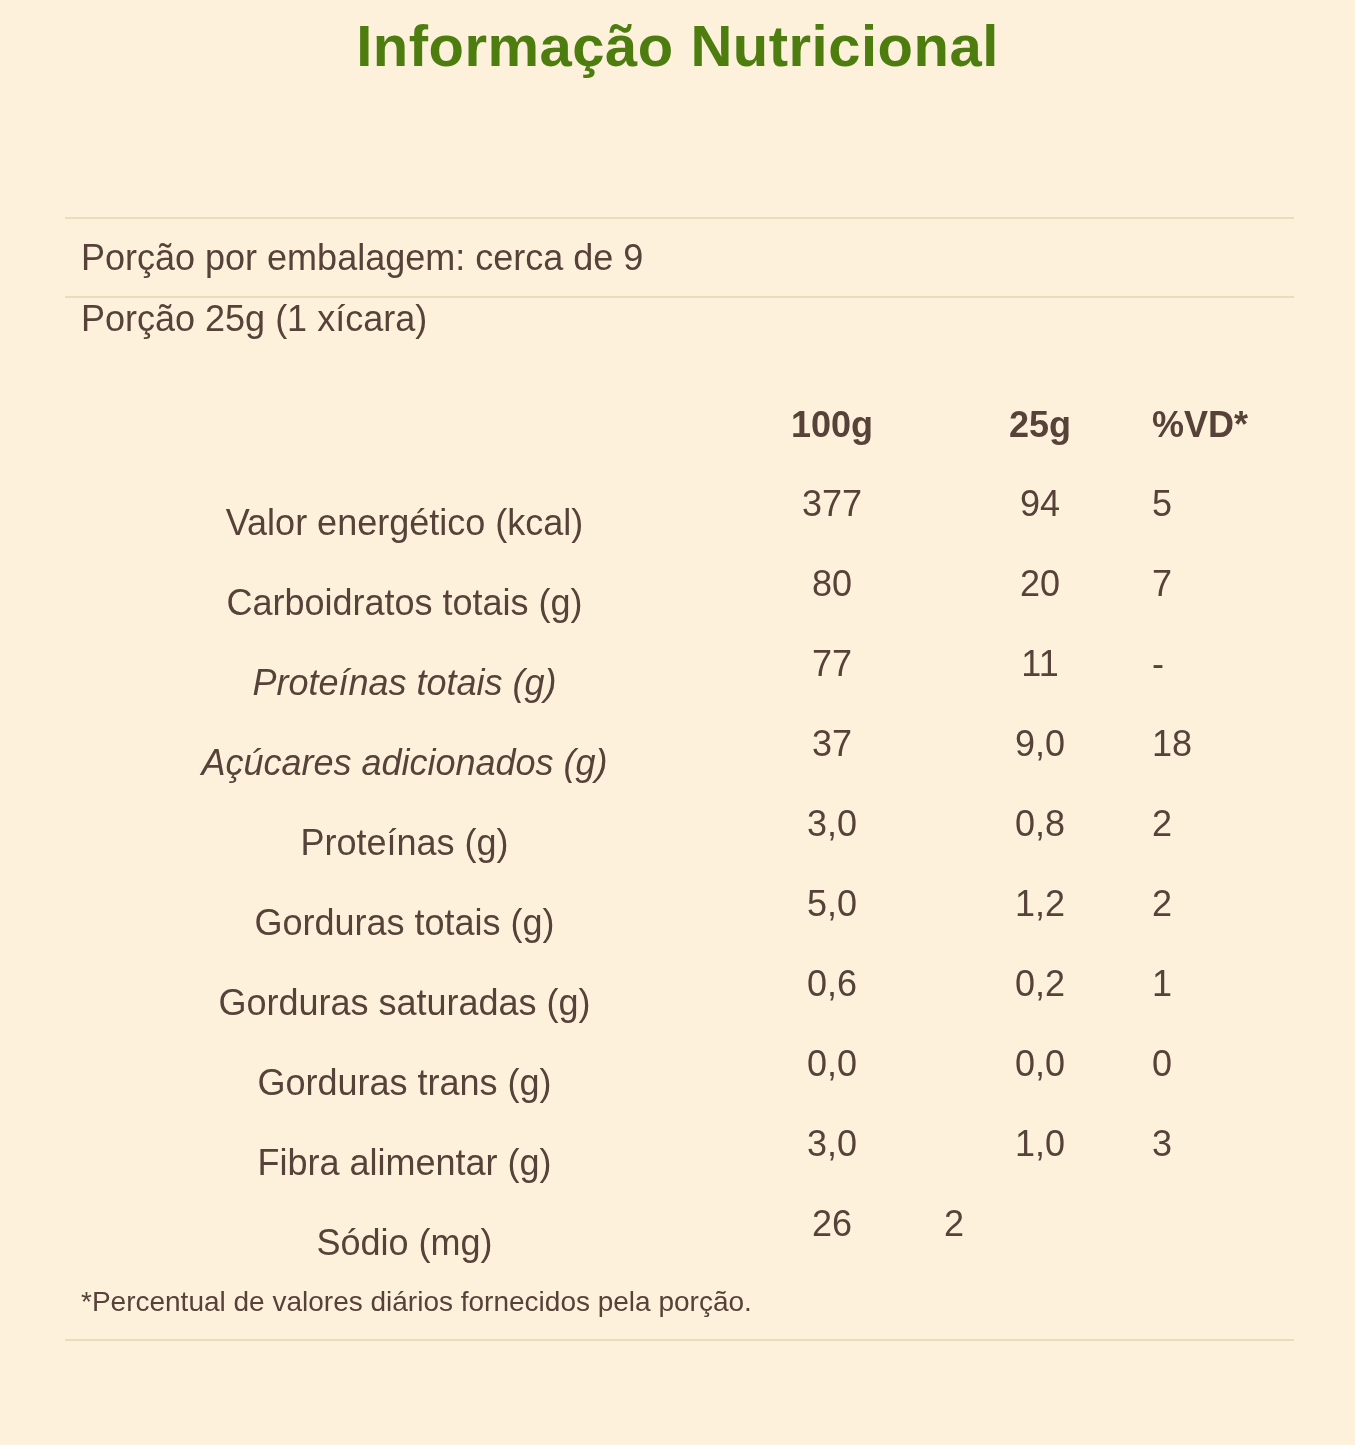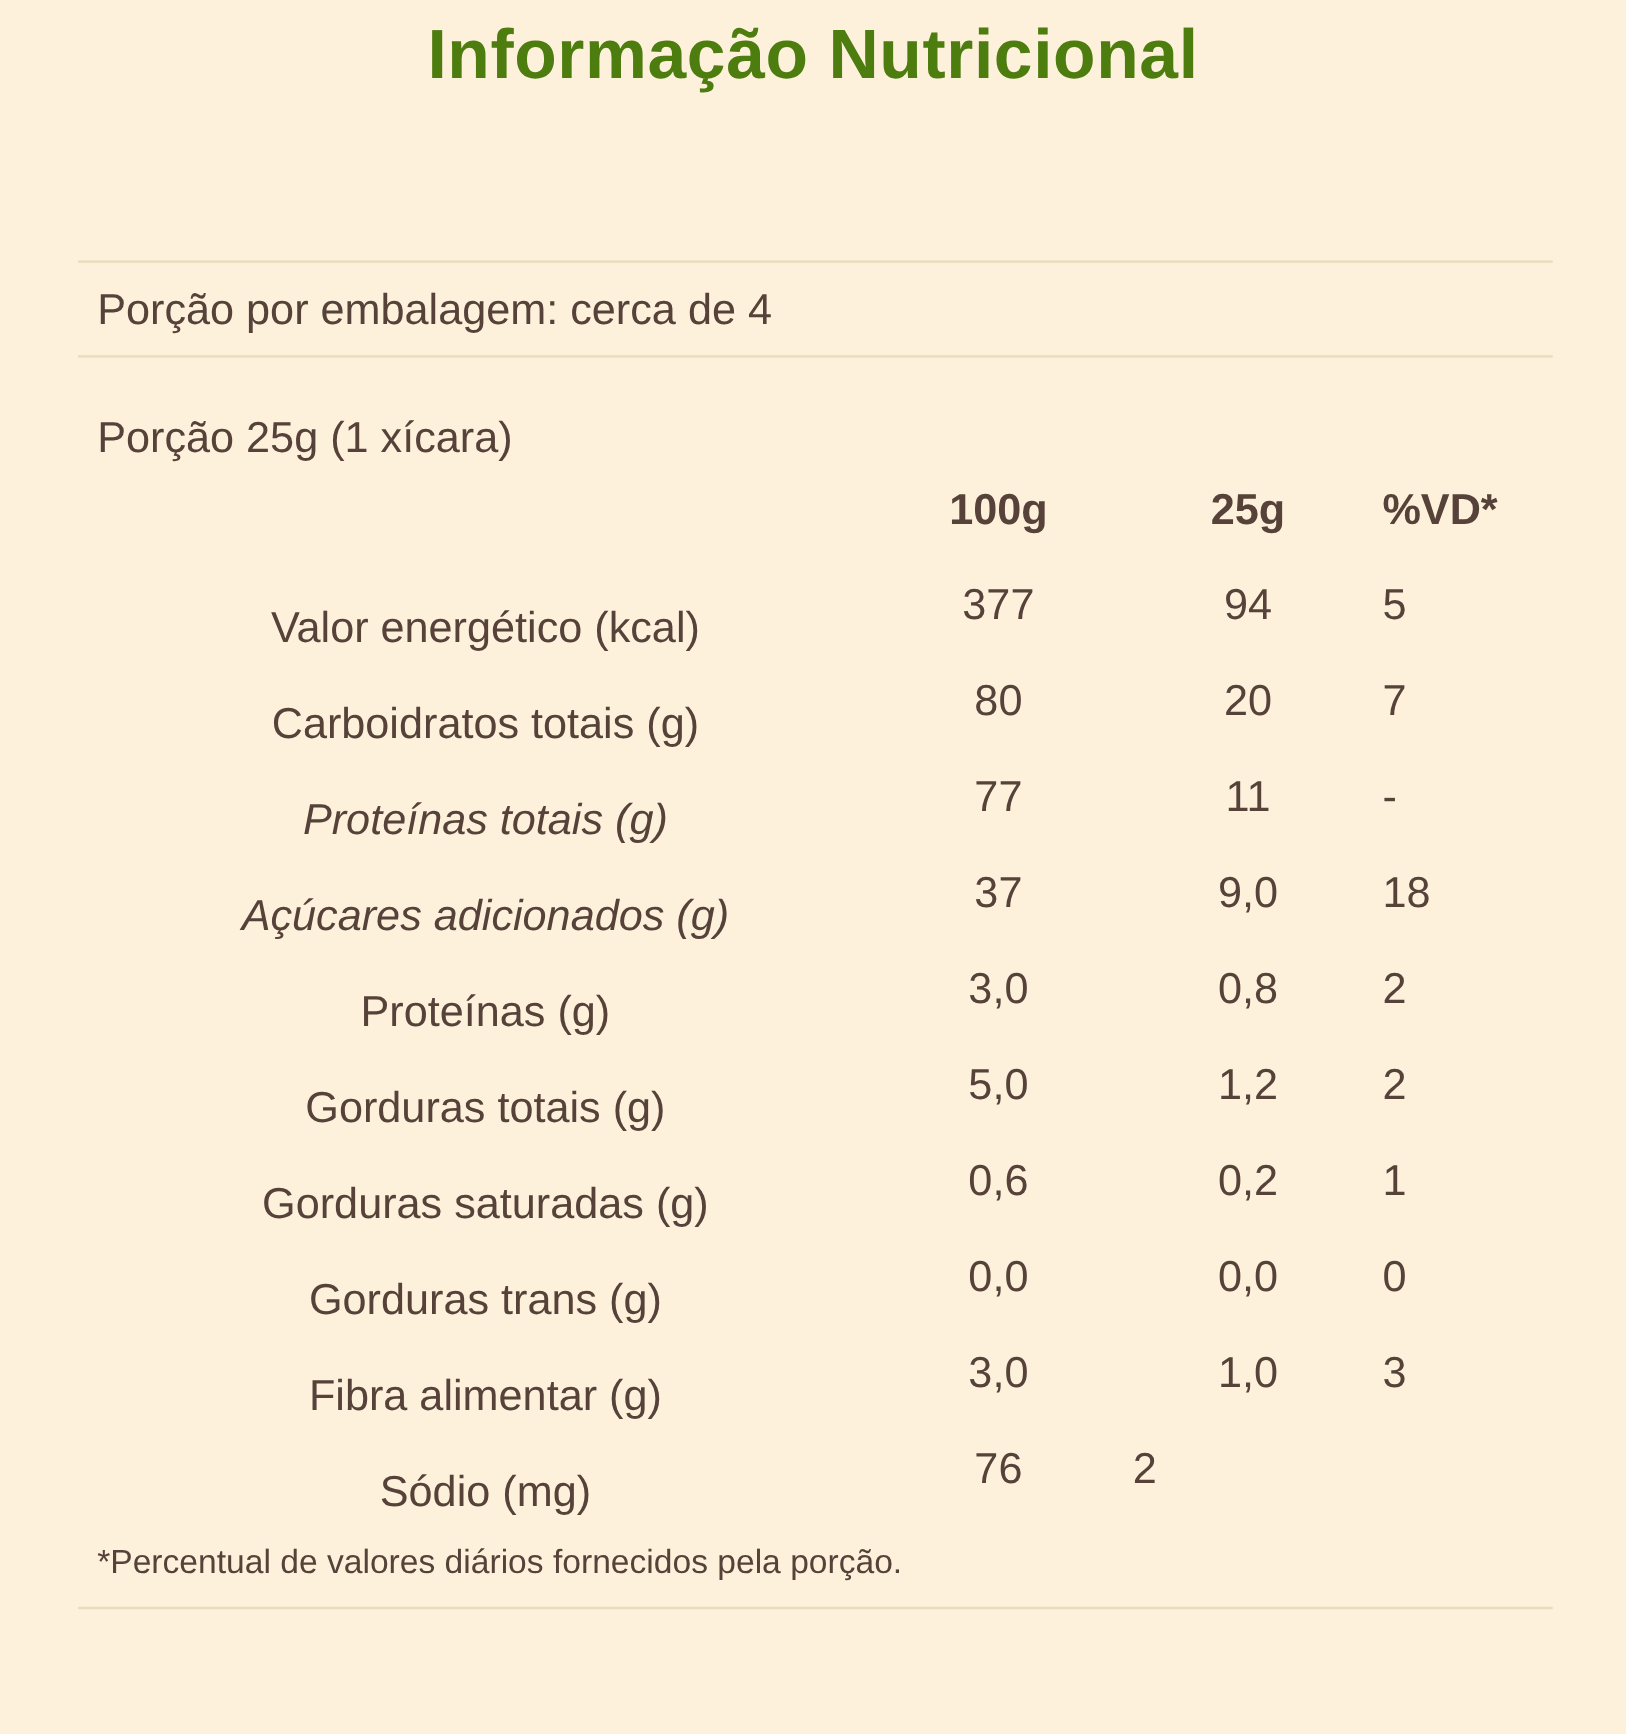--- a/index.html
+++ b/index.html
@@ -34,21 +34,21 @@
     height: 79px;
     display: flex;
     align-items: center;
     padding-left: 16px;
     box-sizing: border-box;
     border-bottom: 2px solid #eaddbe;
   }
   .serving-row-2 {
     height: 88px;
     display: flex;
-    align-items: flex-end;
+    align-items: flex-start;
     padding-left: 16px;
     box-sizing: border-box;
   }
   .grid {
     display: grid;
     grid-template-columns: 1fr 208px 208px 150px;
     align-items: center;
   }
   .grid .label-cell {
     padding-left: 16px;
@@ -82,21 +82,21 @@
   }
 </style>
 </head>
 <body>
 
 <div class="page-title">Informação Nutricional</div>
 
 <div class="sheet">
 
   <div class="serving-row-1">
-    <span>Porção por embalagem: cerca de 4</span>
+    <span>Porção por embalagem: cerca de 9</span>
   </div>
 
   <div class="serving-row-2">
     <span>Porção 25g (1 xícara)</span>
   </div>
 
   <div class="grid header-row">
     <div class="label-cell"></div>
     <div class="num-cell">100g</div>
     <div class="num-cell">25g</div>
@@ -161,21 +161,21 @@
 
   <div class="grid data-row">
     <div class="label-cell">Fibra alimentar (g)</div>
     <div class="num-cell">3,0</div>
     <div class="num-cell">1,0</div>
     <div class="vd-cell">3</div>
   </div>
 
   <div class="grid data-row">
     <div class="label-cell">Sódio (mg)</div>
-    <div class="num-cell">76</div>
+    <div class="num-cell">26</div>
     <div class="vd-cell">2</div>
   </div>
 
   <div class="footnote-row">
     <span>*Percentual de valores diários fornecidos pela porção.</span>
   </div>
 
 </div>
 
 </body></html>

